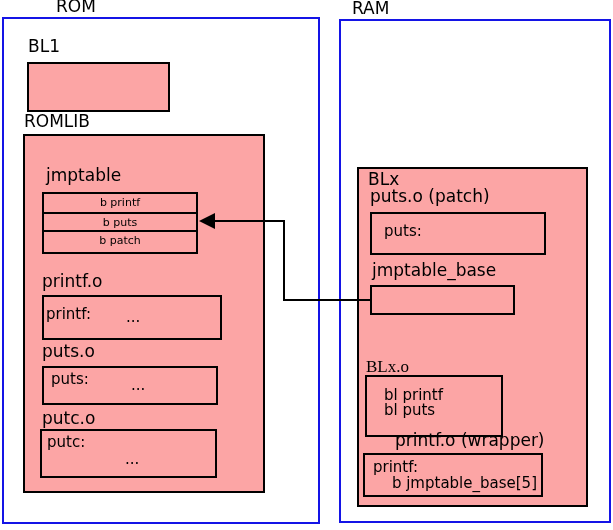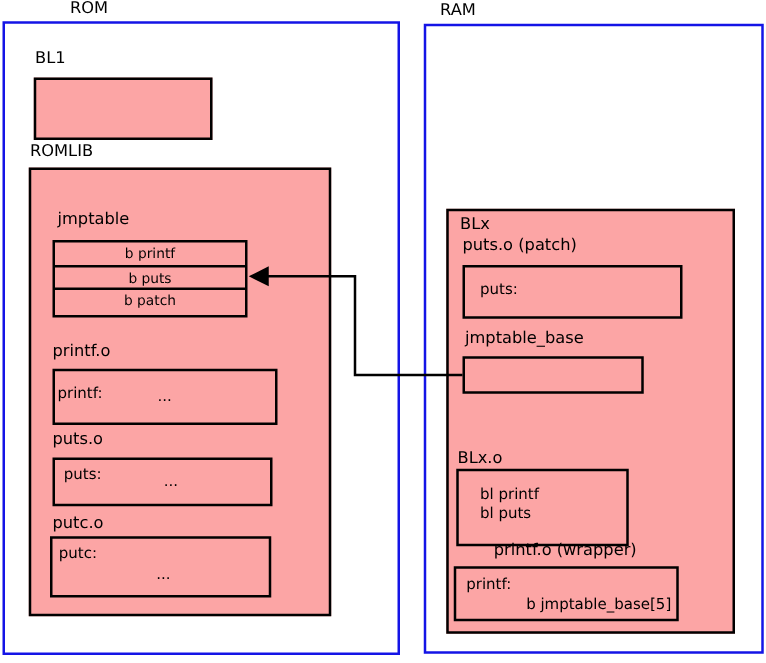--- a/index.html
+++ b/index.html
@@ -6,38 +6,38 @@
   html, body {
     width: 613px; height: 530px;
     background: #ffffff;
     font-family: "DejaVu Sans", "Liberation Sans", sans-serif;
     overflow: hidden;
     position: relative;
   }
   .diagram { position: absolute; left: 0; top: 0; width: 613px; height: 530px; }
   .lbl {
     position: absolute;
-    font-size: 13px;
+    font-size: 17px;
     color: #000;
     white-space: nowrap;
     line-height: 13px;
   }
   .region {
     position: absolute;
     border: 2px solid #1414e6;
     background: transparent;
   }
   .box {
     position: absolute;
     border: 2px solid #000000;
     background: #fca5a5;
   }
   .boxtext {
     position: absolute;
-    font-size: 12px;
+    font-size: 15px;
     color: #000;
     white-space: nowrap;
     line-height: 13px;
   }
   .jmp-row {
     height: 18px;
     line-height: 17px;
     text-align: center;
     font-size: 11px;
     white-space: nowrap;
@@ -98,21 +98,21 @@
   <span class="lbl" style="left:368px; top:173px;">BLx</span>
 
   <span class="lbl" style="left:370px; top:190px;">puts.o (patch)</span>
   <div class="box" style="left:370px; top:212px; width:176px; height:43px;">
     <span class="boxtext" style="left:12px; top:11px;">puts:</span>
   </div>
 
   <span class="lbl" style="left:372px; top:264px;">jmptable_base</span>
   <div class="box" style="left:370px; top:285px; width:145px; height:30px;"></div>
 
-  <span class="lbl" style="left:366px; top:360px;">BLx.o</span>
+  <span class="lbl" style="left:366px; top:360px;font-family:Liberation Serif, serif;">BLx.o</span>
   <div class="box" style="left:365px; top:375px; width:138px; height:62px;">
     <span class="boxtext" style="left:17px; top:12px;">bl printf</span>
     <span class="boxtext" style="left:17px; top:27px;">bl puts</span>
   </div>
 
   <span class="lbl" style="left:367px; top:434px;margin-left:28px;">printf.o (wrapper)</span>
   <div class="box" style="left:363px; top:453px; width:180px; height:44px;">
     <span class="boxtext" style="left:8px; top:6px;">printf:</span>
     <span class="boxtext" style="right:4px; top:22px;">b jmptable_base[5]</span>
   </div>

